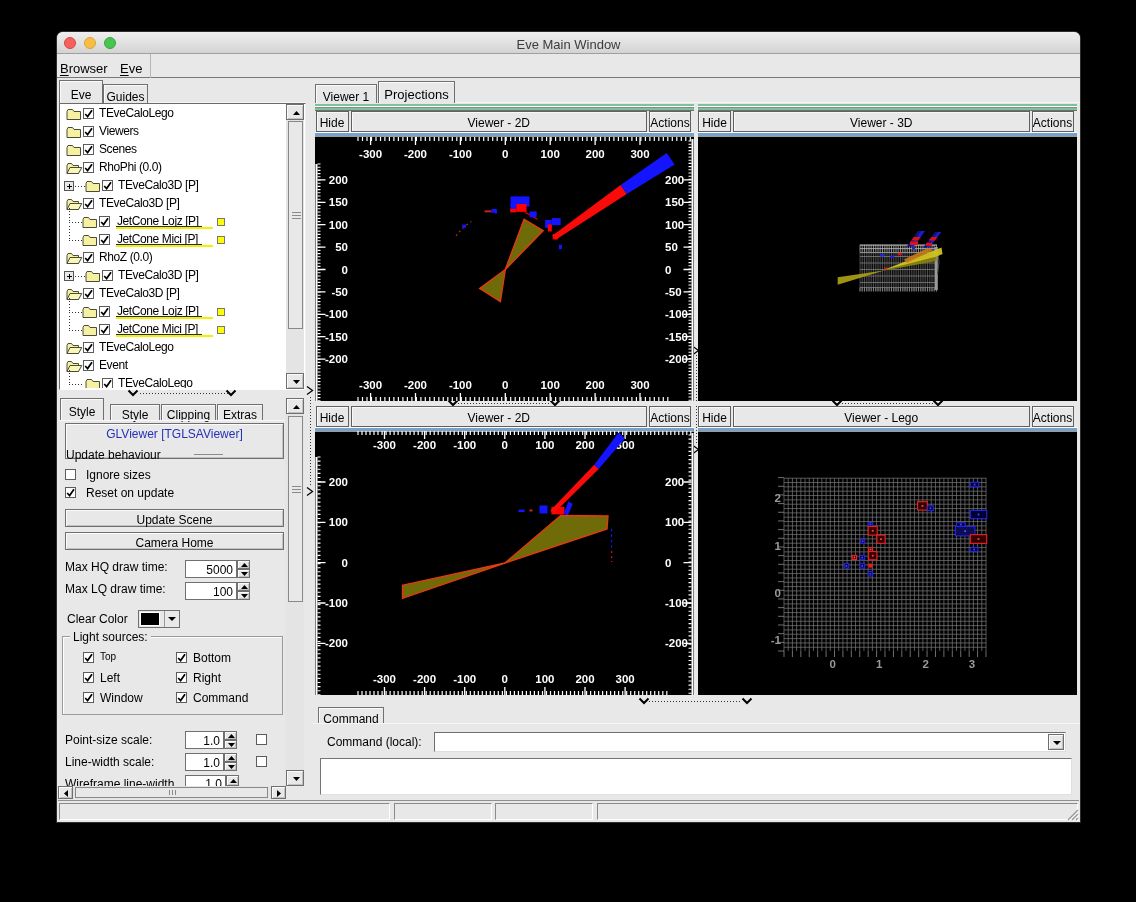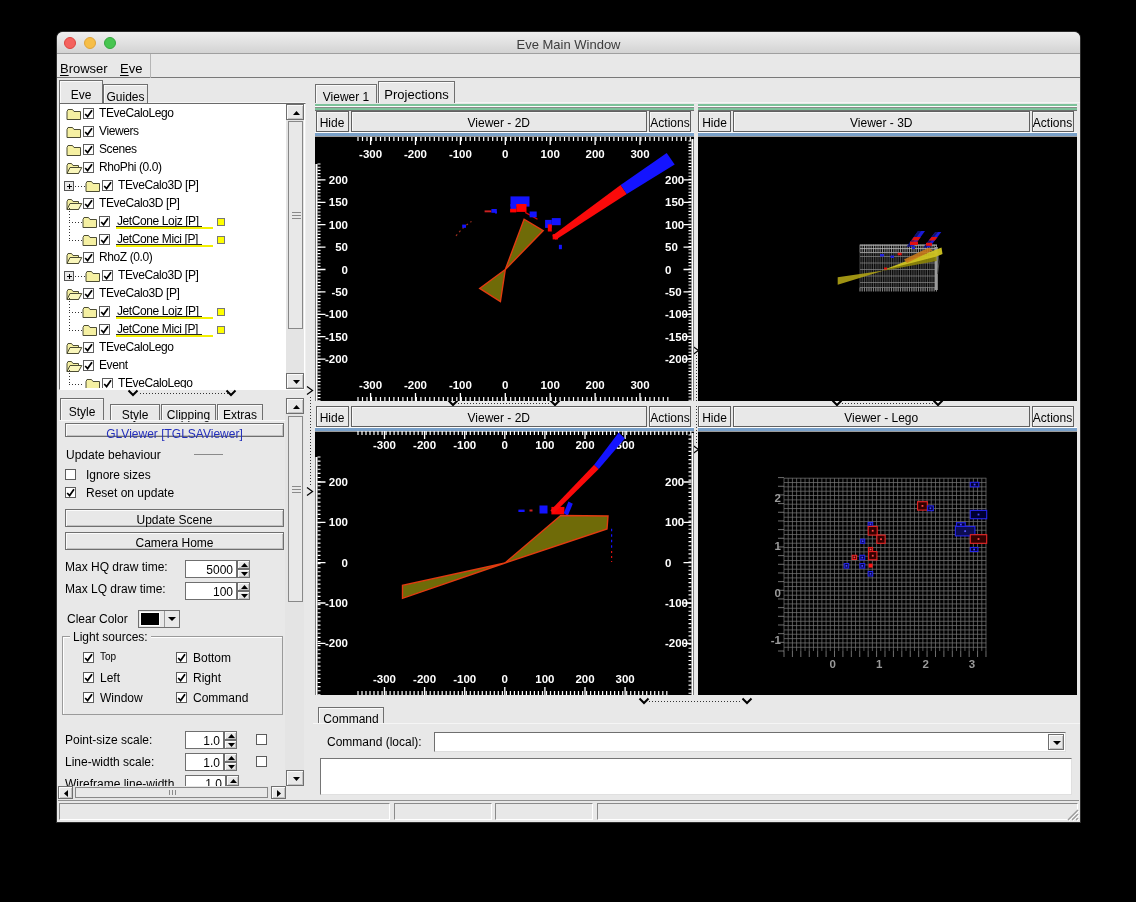--- a/index.html
+++ b/index.html
@@ -260,21 +260,21 @@
     <polyline points="1.5,1.5 6,6 10.5,1.5" style="fill:none;stroke:#000;stroke-width:2"></polyline>
   </svg>
 <svg width="12" height="8" style="position:absolute;left:225px;top:389px">
     <polyline points="1.5,1.5 6,6 10.5,1.5" style="fill:none;stroke:#000;stroke-width:2"></polyline>
   </svg>
 <div class="tab" style="left:60px;top:398px;width:44px;height:22px"><span style="position:relative;top:3px;font-size:12px">Style</span></div>
 <div class="tab" style="left:110px;top:404px;width:50px;height:16px"><span style="position:relative;top:0px;font-size:12px">Style</span></div>
 <div class="tab" style="left:161px;top:404px;width:55px;height:16px"><span style="position:relative;top:0px;font-size:12px">Clipping</span></div>
 <div class="tab" style="left:217px;top:404px;width:46px;height:16px"><span style="position:relative;top:0px;font-size:12px">Extras</span></div>
 <div style="left:59px;top:420px;width:226px;height:1px;background:#f8f8f8"></div>
-<div class="btn" style="left:65px;top:423px;width:219px;height:14px"><span style="position:relative;top:0px;font-size:12px;color:#2430bc">GLViewer [TGLSAViewer]</span></div>
+<div class="btn" style="left:65px;top:423px;width:219px;height:36px"><span style="position:relative;top:0px;font-size:12px;color:#2430bc">GLViewer [TGLSAViewer]</span></div>
 <div style="left:66px;top:448px;font-size:12px;color:#000;white-space:nowrap;">Update behaviour</div>
 <div style="left:194px;top:454px;width:29px;height:1px;background:#8a8a8a"></div>
 <div style="left:65px;top:469px;width:11px;height:11px;background:#fff;border:1px solid #5c5c5c"></div>
 <div style="left:86px;top:468px;font-size:12px;color:#000;white-space:nowrap;">Ignore sizes</div>
 <div style="left:65px;top:487px;width:11px;height:11px;background:#fff;border:1px solid #5c5c5c">
     <svg width="11" height="11" style="position:absolute;left:-1px;top:-1px">
       <polyline points="2.2,6 4.6,8.6 9,2.2" style="fill:none;stroke:#000;stroke-width:1.7"></polyline>
     </svg>
   </div>
 <div style="left:86px;top:486px;font-size:12px;color:#000;white-space:nowrap;">Reset on update</div>

